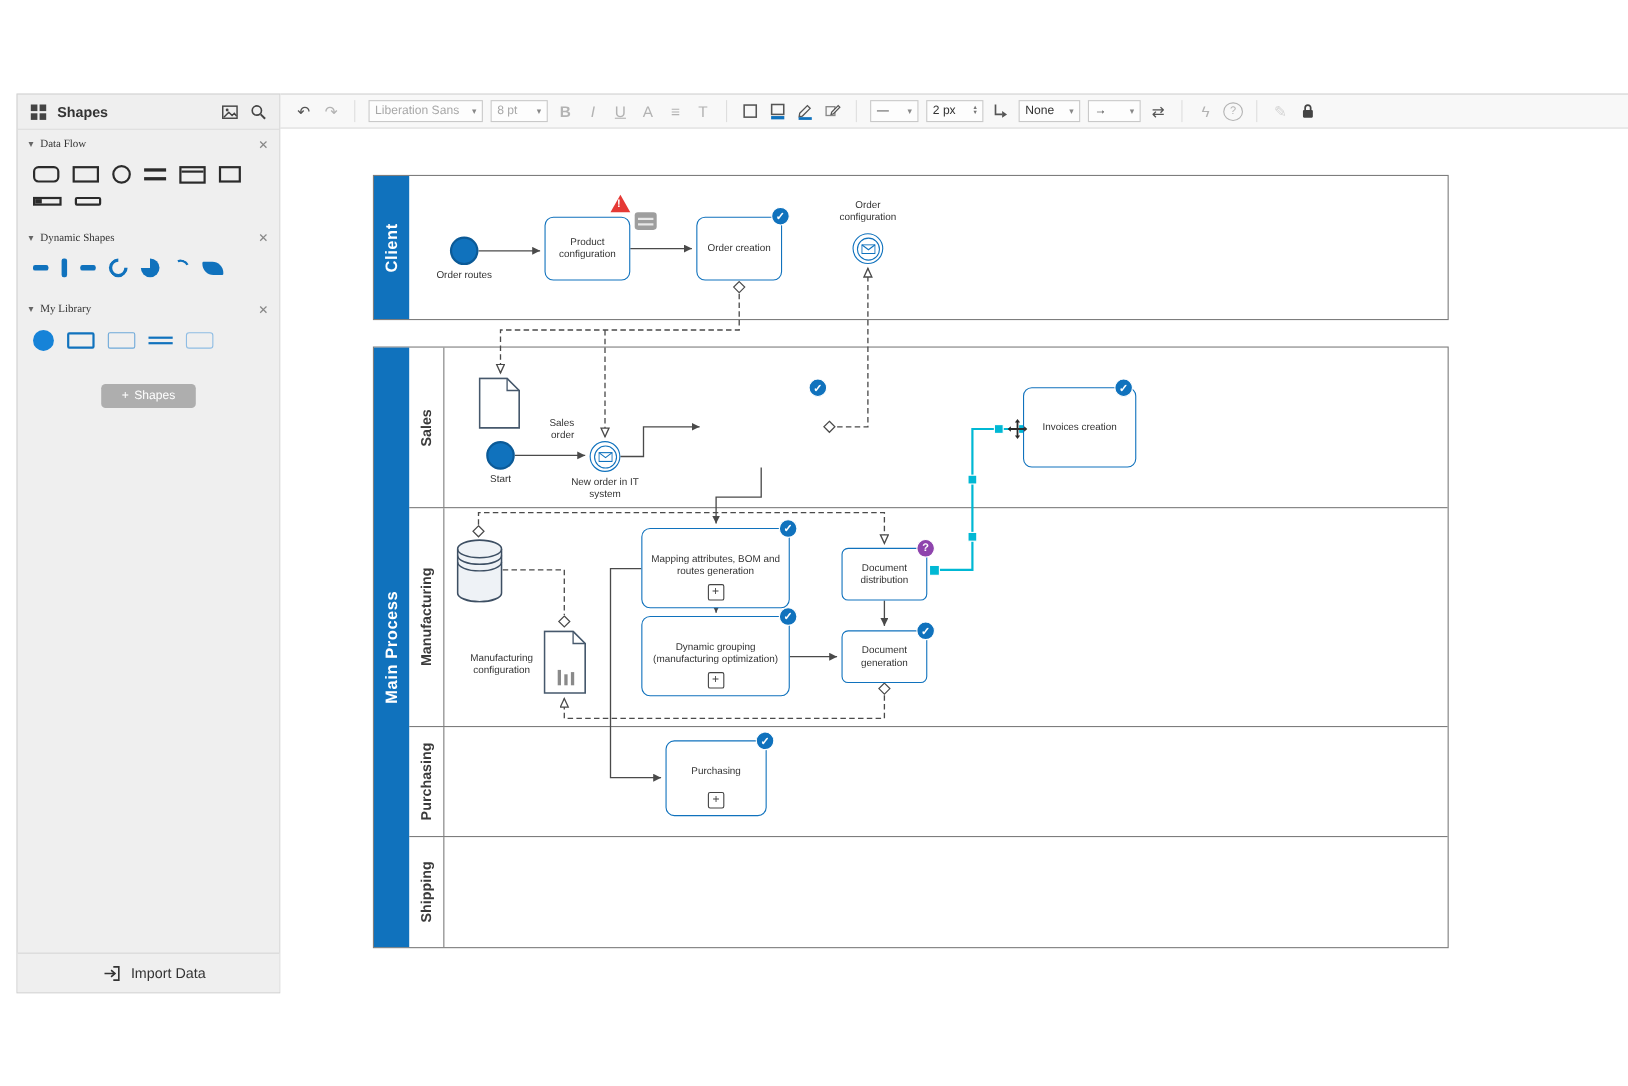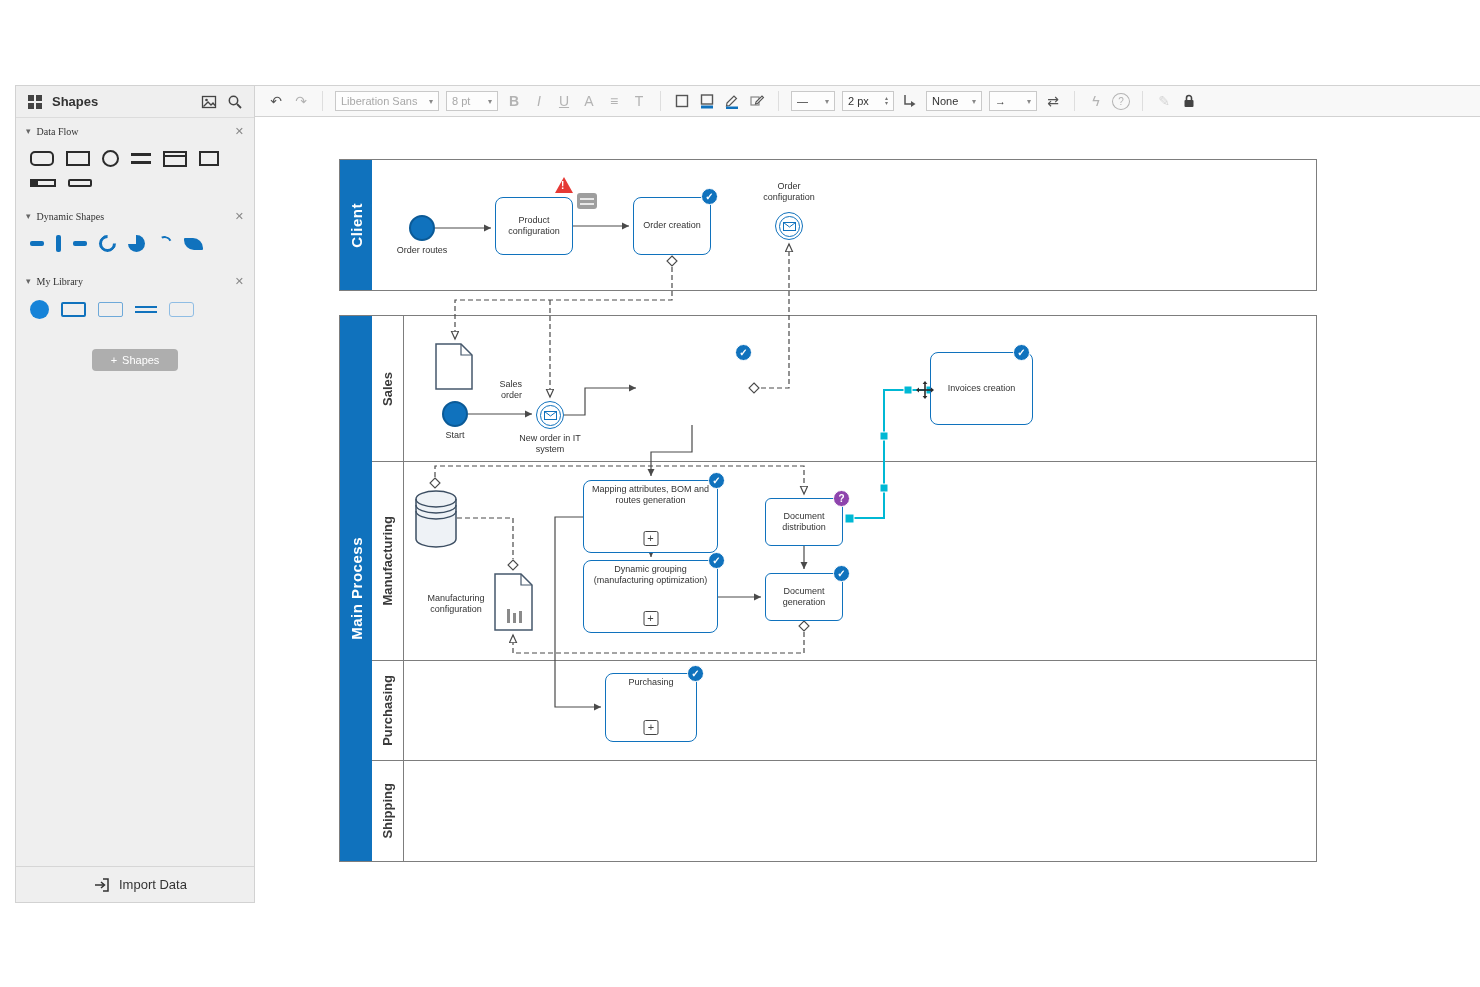--- a/index.html
+++ b/index.html
@@ -53,21 +53,21 @@
   .lane:last-child { border-bottom:none; }
   .lane-bar { width:32px; border-right:1px solid #7d7d7d; display:flex; align-items:center; justify-content:center; }
   .lane-label { color:#3a3a3a; font-weight:bold; font-size:13px; }
   .lane-body { flex:1; }
 
   .wires { position:absolute; left:0; top:0; z-index:2; pointer-events:none; }
   .node { position:absolute; background:#fff; border:1.5px solid #1072bd; border-radius:8px;
           display:flex; align-items:center; justify-content:center; text-align:center; font-size:9px;
           color:#333; line-height:1.25; padding:4px; z-index:3; cursor:pointer; }
   .node.small { border-radius:6px; }
-  .node.topalign { align-items:flex-start; padding-top:3px; }
+  .node.topalign { align-items:flex-start; padding-top:22px; }
   .nlabel { position:absolute; font-size:9px; color:#333; text-align:center; line-height:1.25; z-index:3; }
   .event { position:absolute; border-radius:50%; z-index:3; cursor:pointer; }
   .event.solid { background:#1072bd; border:2px solid #0b5a97; }
   .event.msg { background:#fff; border:1.5px solid #1072bd; display:flex; align-items:center; justify-content:center; }
   .event.msg .inner { width:21px; height:21px; border:1px solid #1072bd; border-radius:50%;
                       display:flex; align-items:center; justify-content:center; }
   .badge { position:absolute; width:17px; height:17px; border-radius:50%; background:#1072bd; color:#fff;
            font-size:10px; font-weight:bold; display:flex; align-items:center; justify-content:center;
            border:1.5px solid #fff; z-index:6; }
   .badge.purple { background:#8e44ad; }

